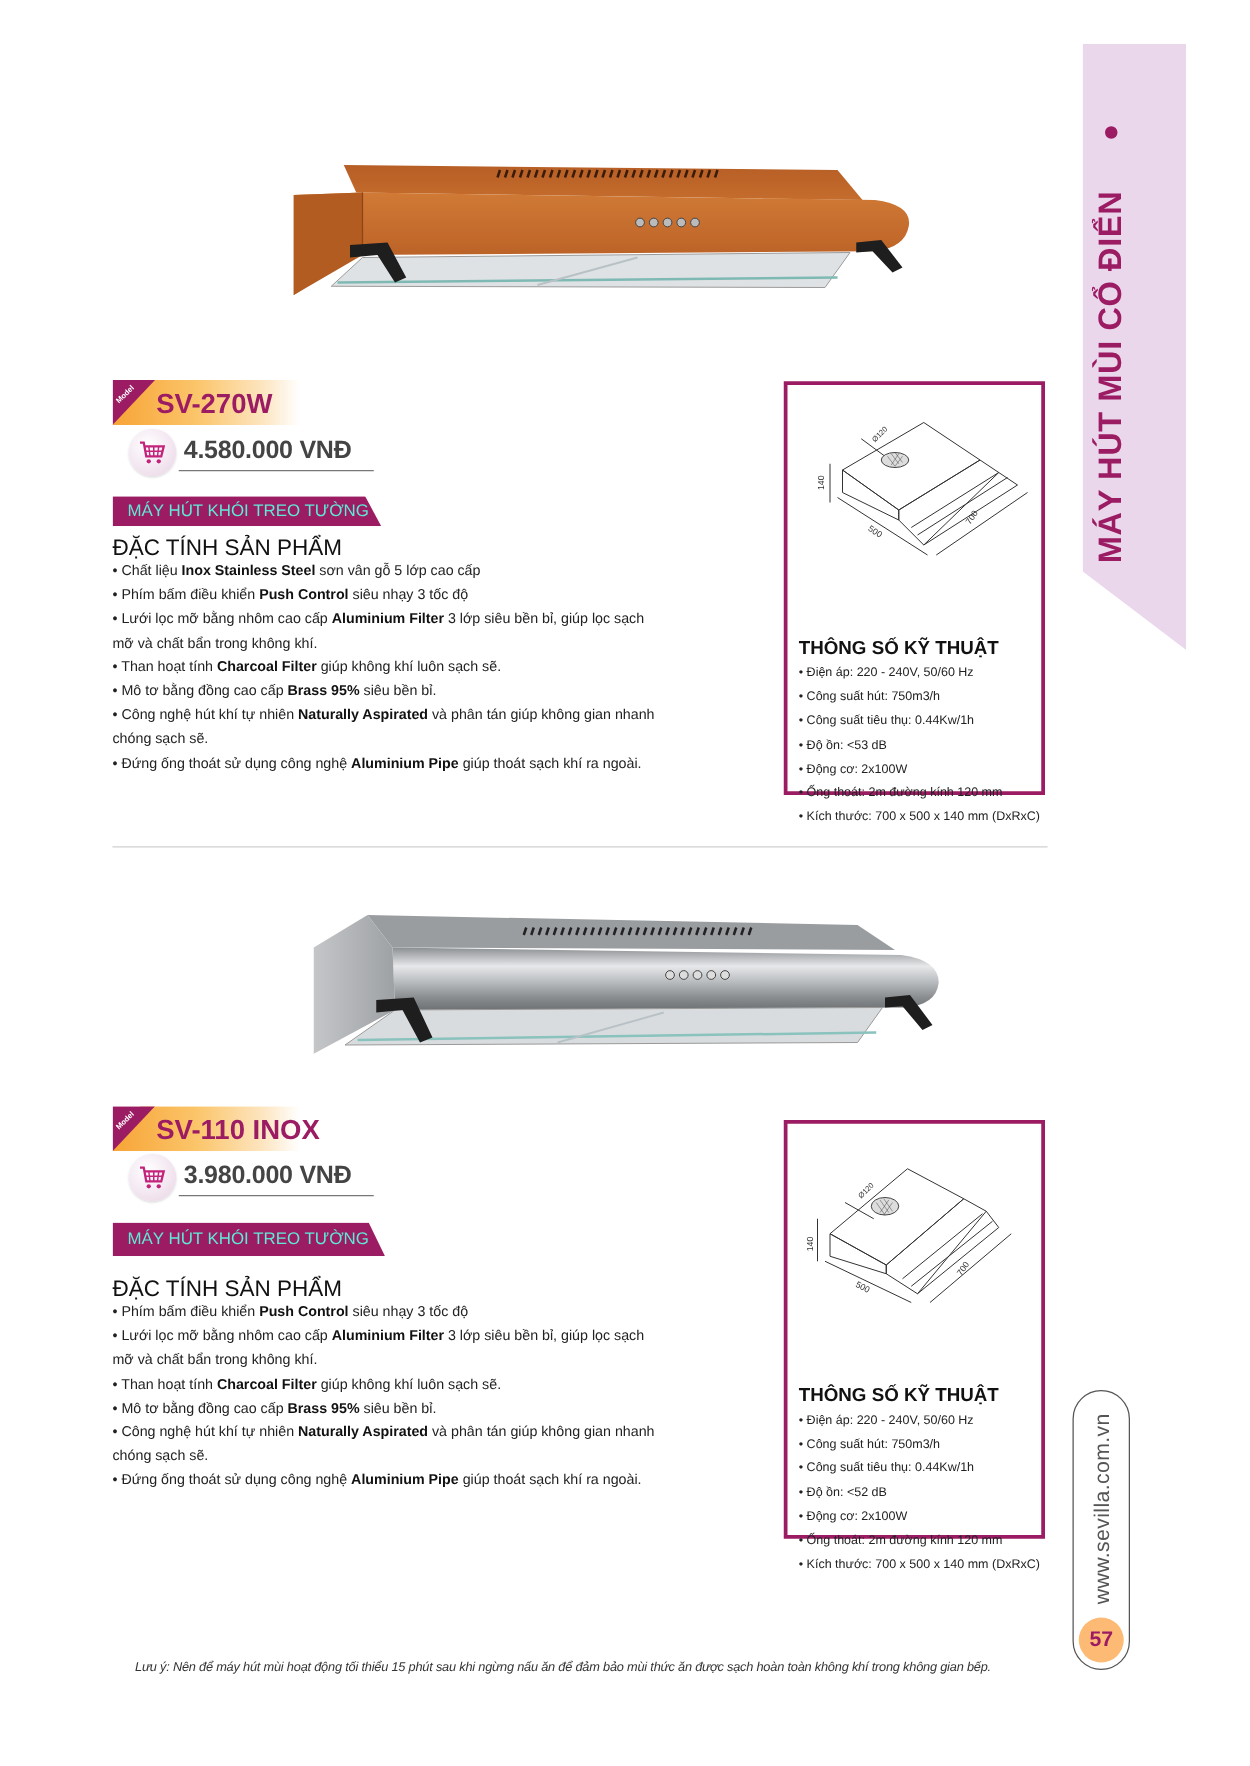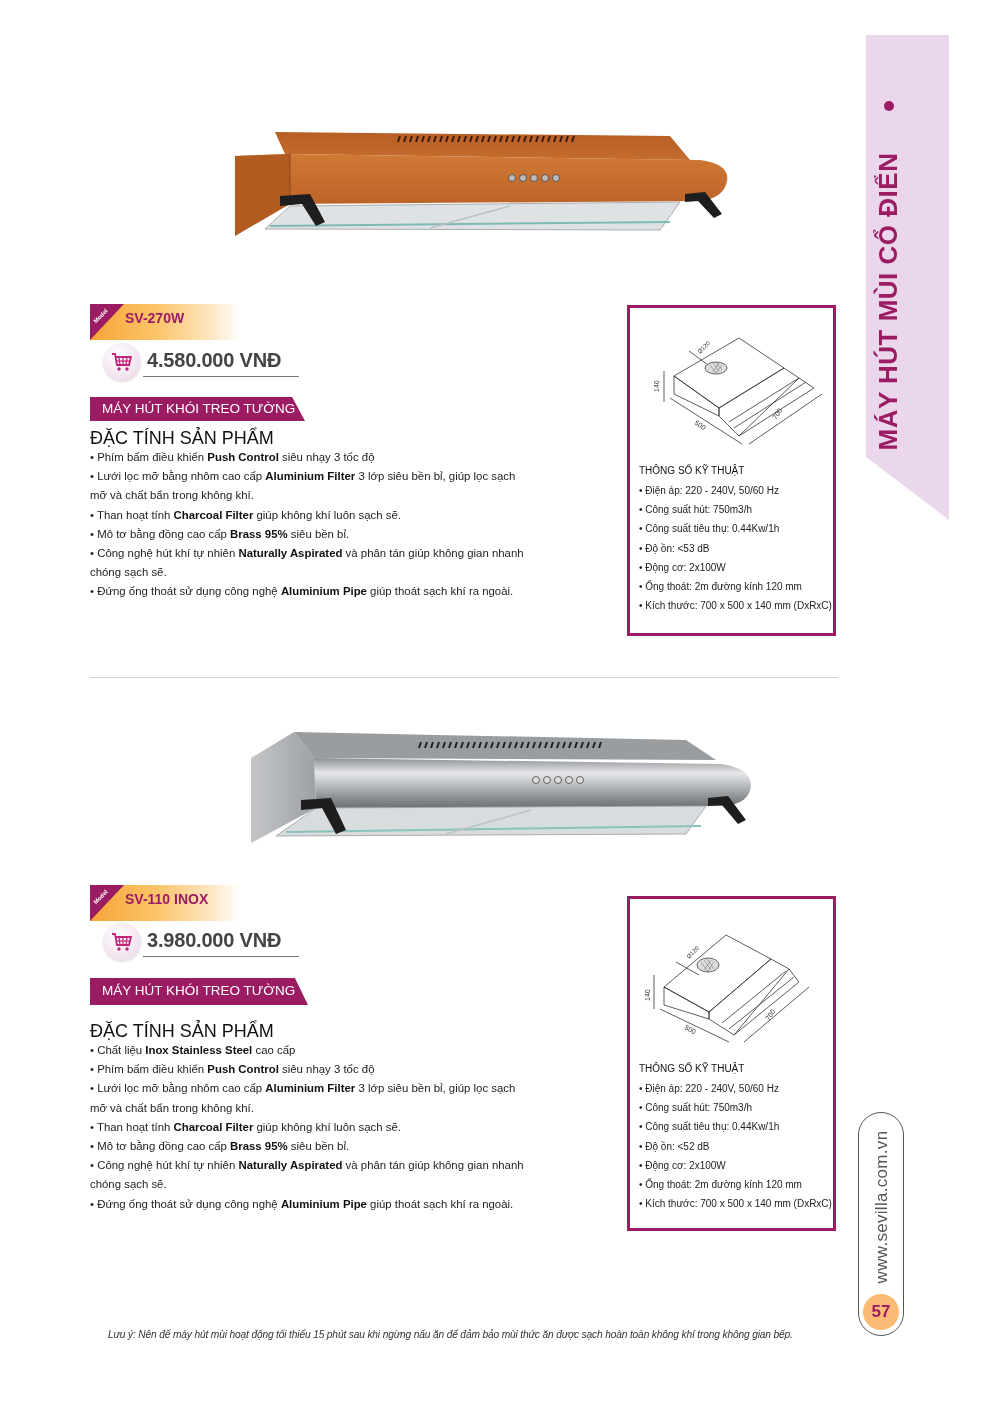--- a/index.html
+++ b/index.html
@@ -55,52 +55,52 @@
     position: absolute; left: 2px; top: 9px; font-size: 6px; color: #fff; font-weight: 700;
     transform: rotate(-45deg);
   }
   .model-tag .band {
     position: absolute; left: 0; top: 0; width: 150px; height: 36px;
     background: linear-gradient(90deg, #f7a436 0%, #fbc56a 45%, #fde5c0 80%, rgba(255,255,255,0) 100%);
     clip-path: polygon(34px 0, 100% 0, 100% 100%, 0 100%, 0 36px);
     clip-path: polygon(22px 0, 100% 0, 100% 100%, 0 100%);
   }
   .model-tag .name {
-    position: absolute; left: 35px; top: 6px; font-size: 14px; font-weight: 700; color: #9b1c63; white-space: nowrap;
+    position: absolute; left: 35px; top: 6px; font-size: 22px; font-weight: 700; color: #9b1c63; white-space: nowrap;
   }
 
   .price-row { position: absolute; left: 103px; height: 40px; width: 200px; }
   .cart-circle {
     position: absolute; left: 0; top: 0; width: 38px; height: 38px; border-radius: 50%;
     background: radial-gradient(circle at 40% 35%, #fff 0%, #f3e7f1 55%, #e7d3e3 100%);
     box-shadow: 0 1px 2px rgba(0,0,0,0.15);
     display: flex; align-items: center; justify-content: center;
   }
   .price-text {
     position: absolute; left: 44px; top: 6px; font-size: 20px; font-weight: 700; color: #444;
     white-space: nowrap; letter-spacing: -0.2px;
   }
   .price-line { position: absolute; left: 40px; top: 33px; width: 156px; height: 1px; background: #777; }
 
   .category-band {
     position: absolute; left: 90px; height: 24px; width: 215px; background: #9b1c63;
     clip-path: polygon(0 0, 94% 0, 100% 100%, 0 100%);
-    color: #ffffff; font-size: 13.5px; padding: 4px 0 0 12px; white-space: nowrap; letter-spacing: 0;
+    color: #5eead4; font-size: 13.5px; padding: 4px 0 0 12px; white-space: nowrap; letter-spacing: 0;
   }
 
   .features { position: absolute; left: 90px; width: 440px; font-size: 11.4px; line-height: 19.2px; color: #222; }
   .features h3 { font-size: 18px; font-weight: 400; margin-bottom: 0px; line-height: 20px; color: #111; }
   .features p b { font-weight: 700; color: #111; }
 
   .spec-box {
     position: absolute; left: 627px; width: 209px; border: 3px solid #9b1c63; background: #fff;
   }
   .spec-diagram { position: absolute; left: 4px; top: 8px; width: 196px; height: 140px; }
   .spec-content { position: absolute; left: 9px; font-size: 10px; line-height: 19.2px; color: #222; }
-  .spec-content h4 { font-size: 10px; font-weight: 400; color: #111; line-height: 20px; margin-bottom: 0; }
+  .spec-content h4 { font-size: 15px; font-weight: 700; color: #111; line-height: 20px; margin-bottom: 0; margin-top: 48px; }
 
   .divider { position: absolute; left: 90px; top: 677px; width: 748px; height: 1px; background: #cfcfcf; }
 
   .note {
     position: absolute; left: 108px; top: 1293px; font-size: 10.2px; font-style: italic; color: #333; white-space: nowrap;
     letter-spacing: -0.15px;
     margin-top: 36px;
   }
 </style>
 </head>
@@ -203,20 +203,21 @@
       </svg>
     </div>
     <div class="price-text">4.580.000 VNĐ</div>
     <div class="price-line"></div>
   </div>
 
   <div class="category-band" style="top:397px;">MÁY HÚT KHÓI TREO TƯỜNG</div>
 
   <div class="features" style="top:428px;">
     <h3>ĐẶC TÍNH SẢN PHẨM</h3>
+    <p><span>• Chất liệu </span><b>Inox Stainless Steel</b><span> sơn vân gỗ 5 lớp cao cấp</span></p>
     <p><span>• Phím bấm điều khiển </span><b>Push Control</b><span> siêu nhạy 3 tốc độ</span></p>
     <p><span>• Lưới lọc mỡ bằng nhôm cao cấp </span><b>Aluminium Filter</b><span> 3 lớp siêu bền bỉ, giúp lọc sạch mỡ và chất bẩn trong không khí.</span></p>
     <p><span>• Than hoạt tính </span><b>Charcoal Filter</b><span> giúp không khí luôn sạch sẽ.</span></p>
     <p><span>• Mô tơ bằng đồng cao cấp </span><b>Brass 95%</b><span> siêu bền bỉ.</span></p>
     <p><span>• Công nghệ hút khí tự nhiên </span><b>Naturally Aspirated</b><span> và phân tán giúp không gian nhanh chóng sạch sẽ.</span></p>
     <p><span>• Đứng ống thoát sử dụng công nghệ </span><b>Aluminium Pipe</b><span> giúp thoát sạch khí ra ngoài.</span></p>
   </div>
 
   <div class="spec-box" style="top:305px; height:331px;">
     <svg class="spec-diagram" viewBox="0 0 196 140">
@@ -342,21 +343,20 @@
       </svg>
     </div>
     <div class="price-text">3.980.000 VNĐ</div>
     <div class="price-line"></div>
   </div>
 
   <div class="category-band" style="top:978px; width:218px; height:27px; padding-top:5px;">MÁY HÚT KHÓI  TREO TƯỜNG</div>
 
   <div class="features" style="top:1021px;">
     <h3>ĐẶC TÍNH SẢN PHẨM</h3>
-    <p><span>• Chất liệu </span><b>Inox Stainless Steel</b><span> cao cấp</span></p>
     <p><span>• Phím bấm điều khiển </span><b>Push Control</b><span> siêu nhạy 3 tốc độ</span></p>
     <p><span>• Lưới lọc mỡ bằng nhôm cao cấp </span><b>Aluminium Filter</b><span> 3 lớp  siêu bền bỉ, giúp lọc sạch mỡ và chất bẩn trong không khí.</span></p>
     <p><span>• Than hoạt tính </span><b>Charcoal Filter</b><span> giúp không khí luôn sạch sẽ.</span></p>
     <p><span>• Mô tơ bằng đồng cao cấp </span><b>Brass 95%</b><span> siêu bền bỉ.</span></p>
     <p><span>• Công nghệ hút khí tự nhiên </span><b>Naturally Aspirated</b><span> và phân tán giúp không gian nhanh chóng sạch sẽ.</span></p>
     <p><span>• Đứng ống thoát sử dụng công nghệ </span><b>Aluminium Pipe</b><span> giúp thoát sạch khí ra ngoài.</span></p>
   </div>
 
   <div class="spec-box" style="top:896px; height:335px;">
     <svg class="spec-diagram" viewBox="0 0 196 140">

